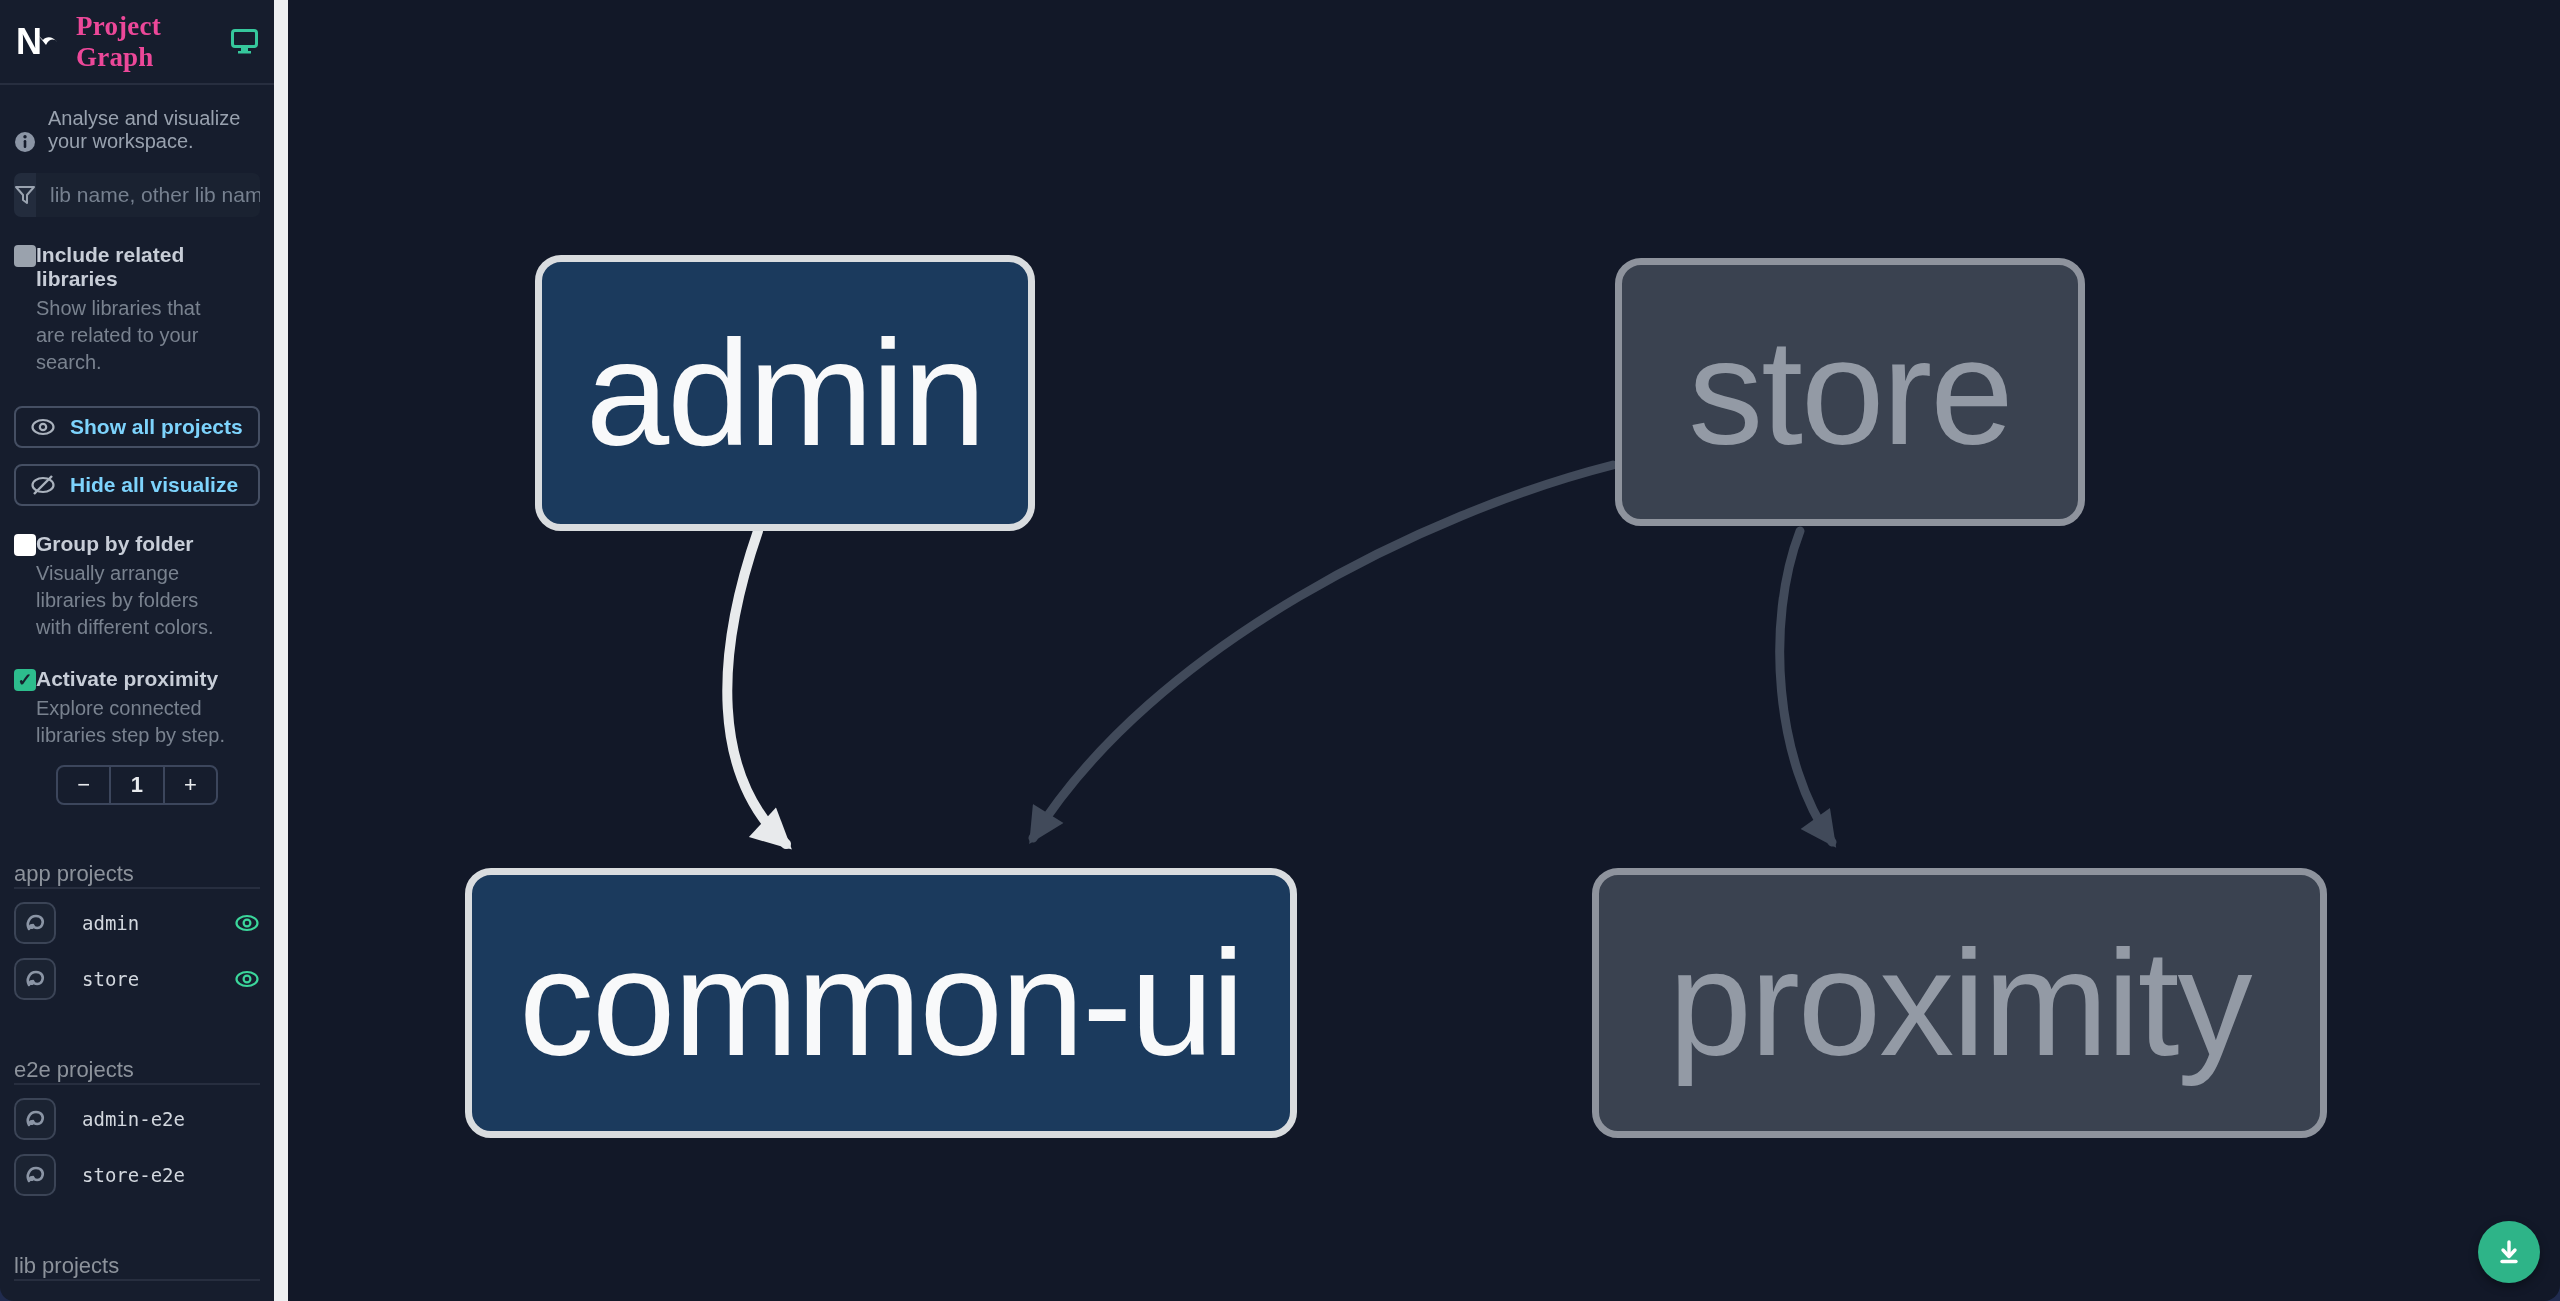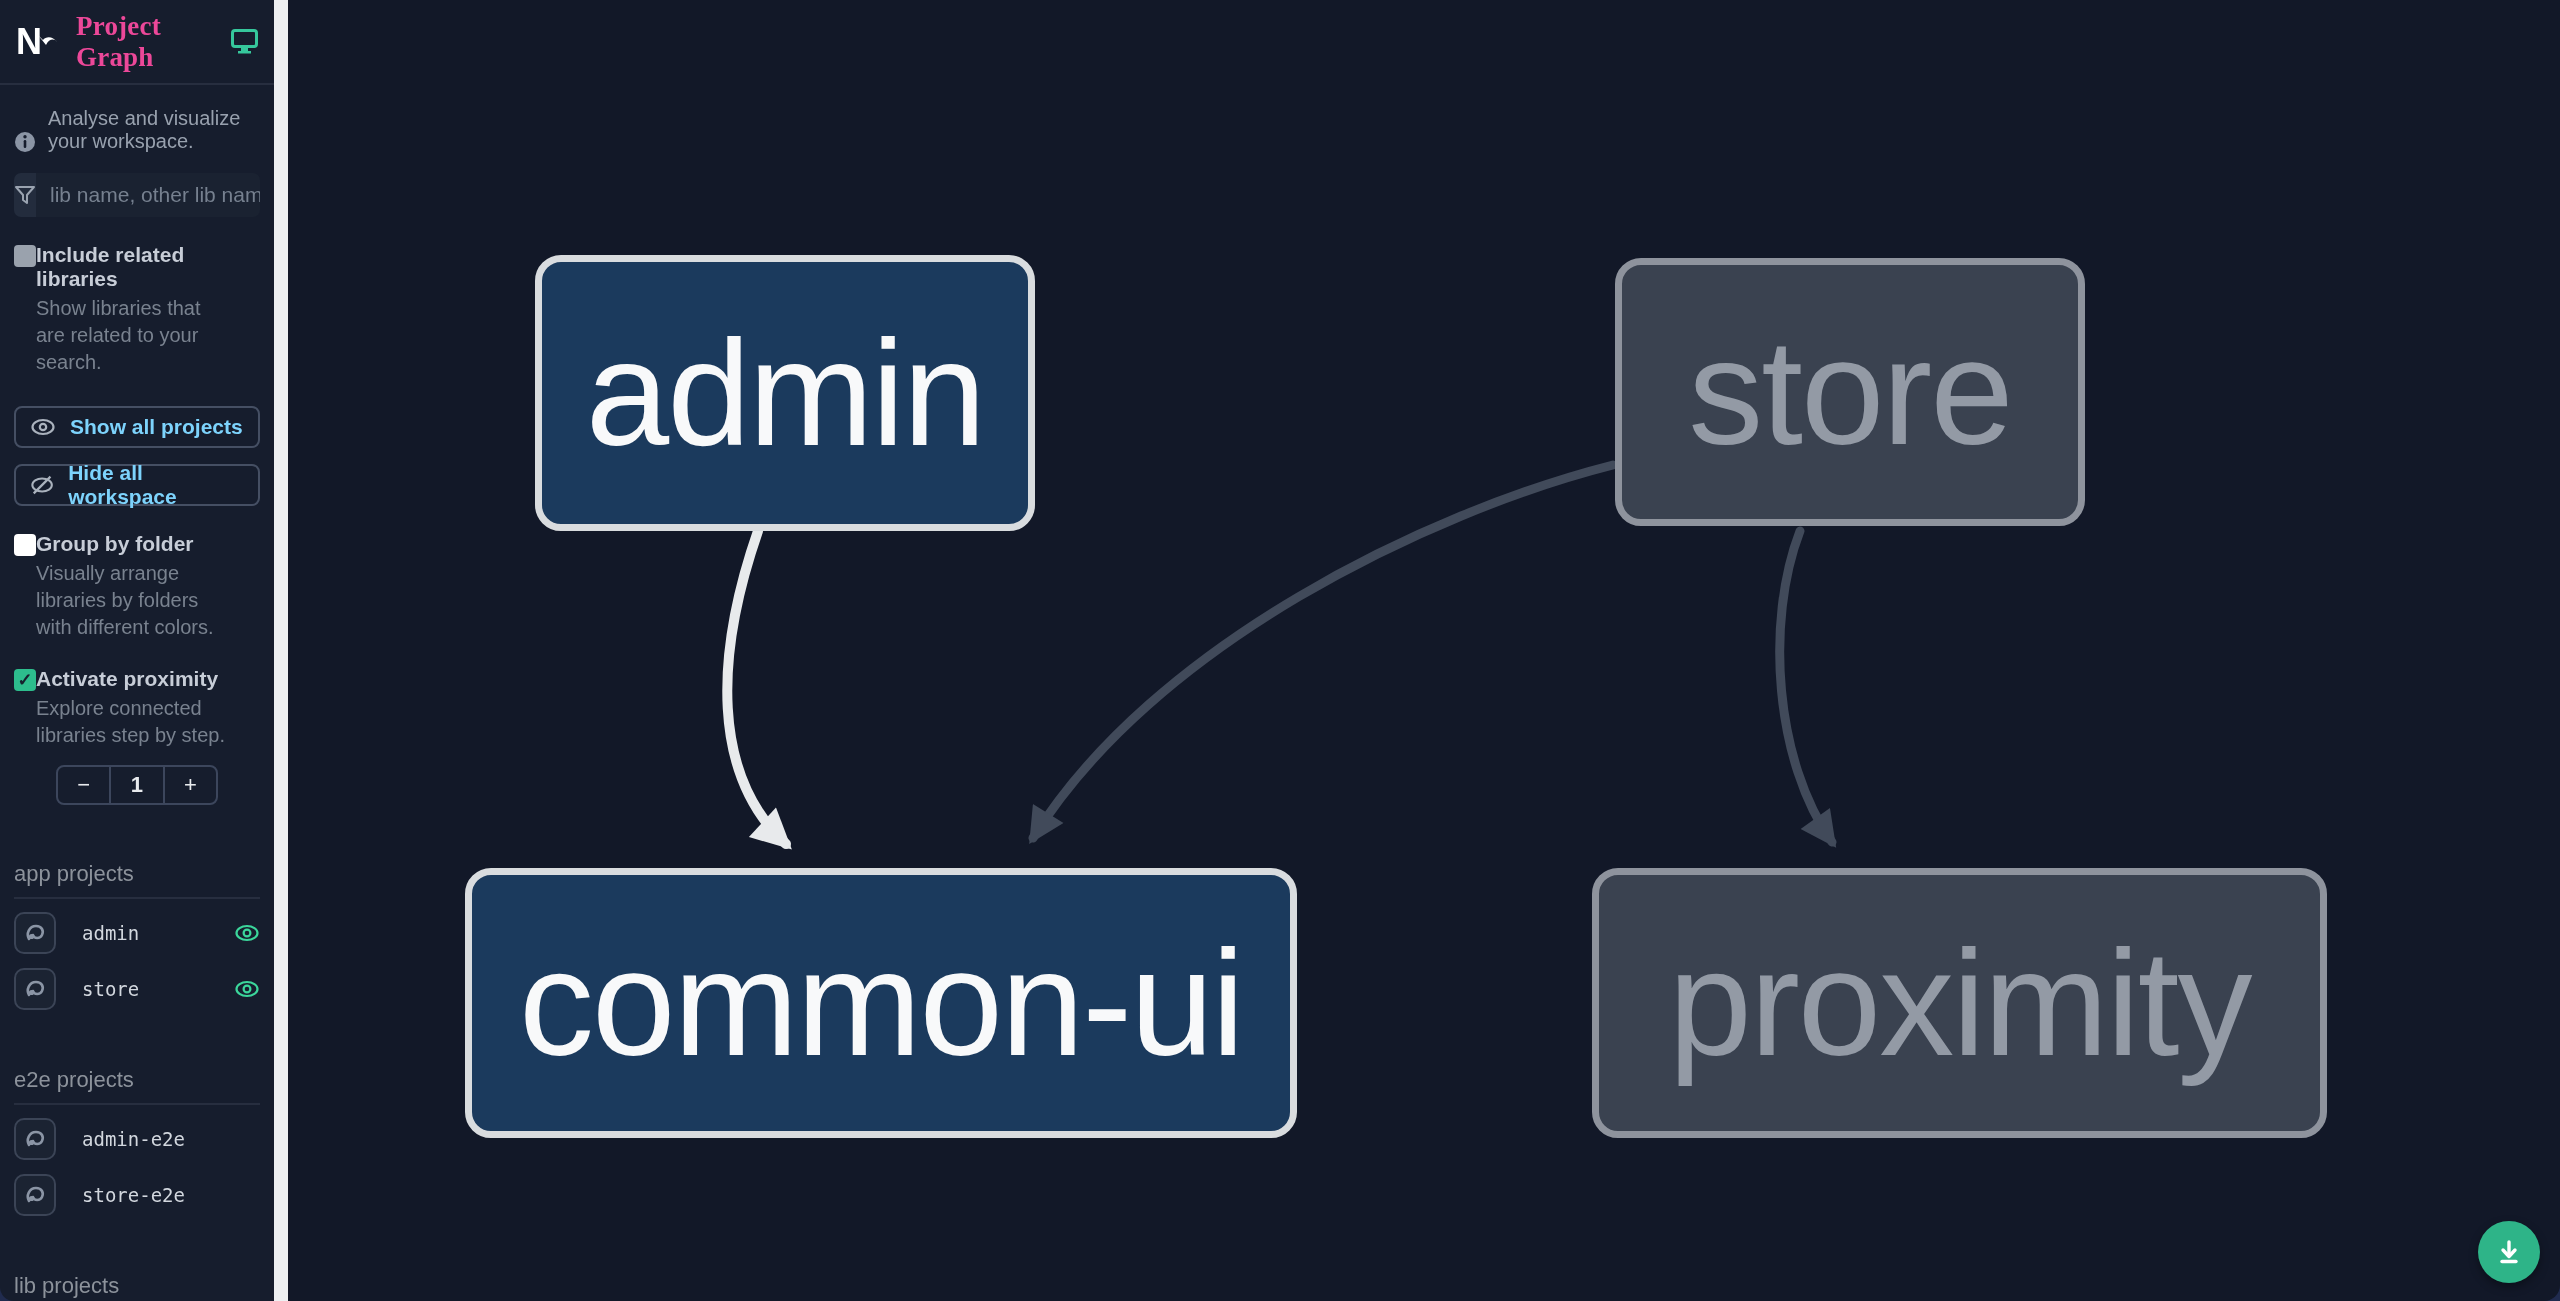--- a/index.html
+++ b/index.html
@@ -38,21 +38,21 @@
             font-family:"Liberation Sans", sans-serif; width:calc(100% - 28px); text-align:left; }
   .sb-btn:first-of-type { margin-top:30px; }
 
   .stepper { display:flex; margin:16px 0 0 56px; width:162px; height:40px;
              border:2px solid #3c465c; border-radius:8px; overflow:hidden; }
   .stepper > div { flex:1; display:flex; align-items:center; justify-content:center;
                    color:#e8ebee; font-size:22px; cursor:pointer; }
   .stepper > div + div { border-left:2px solid #3c465c; }
   .stepper .val { font-weight:700; cursor:default; }
 
-  .section-title { margin:56px 14px 0 14px; padding-bottom:10px; font-size:22px;
+  .section-title { margin:56px 14px 0 14px; font-size:22px;
                    color:#8c929b; border-bottom:2px solid #272e3f; }
   .proj-row { display:flex; align-items:center; gap:26px; margin:12px 14px 0 14px; height:44px; }
   .proj-icon-btn { width:42px; height:42px; border:2px solid #3b4456; border-radius:10px;
                    background:#1b2332; display:flex; align-items:center; justify-content:center; cursor:pointer; }
   .proj-name { flex:1; font-family:"DejaVu Sans Mono", monospace; font-size:19px; color:#d2d7de; }
   .eye-btn { width:26px; height:26px; display:flex; align-items:center; justify-content:center; cursor:pointer; }
 
   
   .canvas { position:absolute; left:288px; top:0; width:2272px; height:1301px;
             background:#121828; border-bottom-right-radius:16px; overflow:hidden; }
@@ -122,21 +122,21 @@
         <circle cx="13" cy="13" r="3.2" fill="none" stroke="#aab2bd" stroke-width="2.2"></circle>
       </svg>
       <span>Show all projects</span>
     </button>
 
     <button class="sb-btn">
       <svg width="26" height="26" viewBox="0 0 26 26">
         <ellipse cx="13" cy="13" rx="10.5" ry="7" fill="none" stroke="#aab2bd" stroke-width="2.2"></ellipse>
         <line x1="4" y1="22" x2="22" y2="4" stroke="#aab2bd" stroke-width="2.4"></line>
       </svg>
-      <span>Hide all workspace</span>
+      <span>Hide all visualize</span>
     </button>
 
     <div class="check-row">
       <div class="checkbox cb-white"></div>
       <div>
         <div class="check-label">Group by folder</div>
         <div class="check-desc">Visually arrange libraries by folders with different colors.</div>
       </div>
     </div>
 

